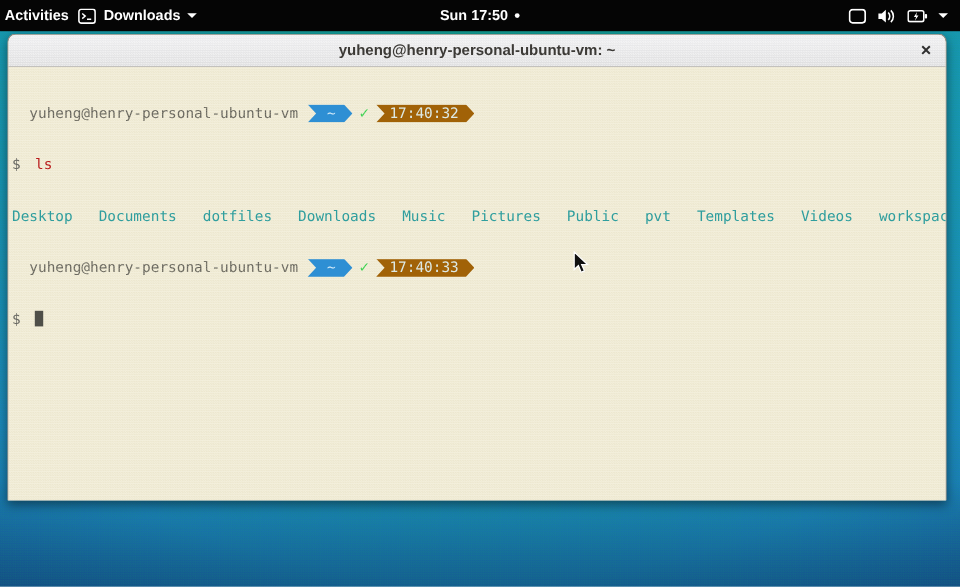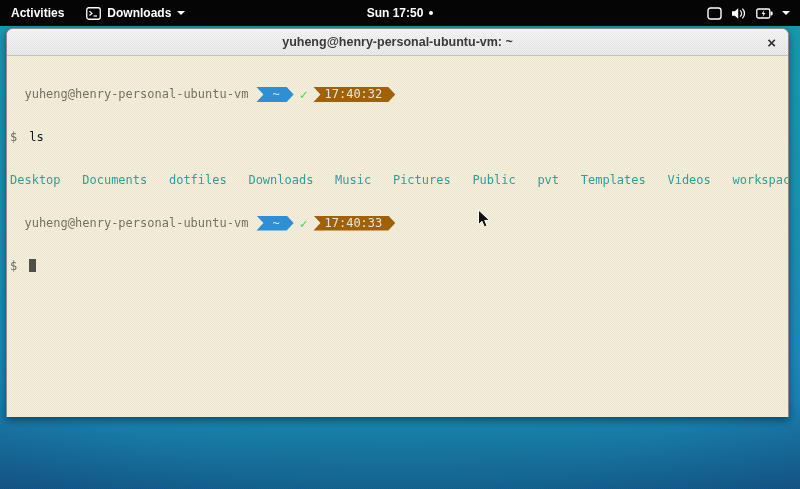--- a/index.html
+++ b/index.html
@@ -18,21 +18,21 @@
     background-image: conic-gradient(rgba(22,160,100,0.14) 90deg, transparent 0 180deg, rgba(22,160,100,0.14) 0 270deg, transparent 0);
     background-size: 2px 2px;
   }
 
   
   .topbar {
     position:absolute; left:0; top:0; width:800px; height:26px;
     background:#050505; color:#fff; display:flex; align-items:center;
     font-size:12px; font-weight:700; z-index:30;
   }
-  .tb-item { display:flex; align-items:center; gap:6px; padding:0 11px; height:26px; cursor:default; }
+  .tb-item { display:flex; align-items:center; gap:6px; padding:0 4px; height:26px; cursor:default; }
   .caret-down { width:0; height:0; border-left:4px solid transparent; border-right:4px solid transparent; border-top:4px solid #fff; display:inline-block; }
   .tb-clock {
     position:absolute; left:0; right:0; top:0; height:26px;
     display:flex; align-items:center; justify-content:center; gap:6px; pointer-events:none;
   }
   .notif-dot { width:4px; height:4px; border-radius:50%; background:#fff; display:inline-block; }
   .tb-right { margin-left:auto; display:flex; align-items:center; gap:9px; padding-right:10px; height:26px; }
 
   
   .window {
@@ -74,21 +74,21 @@
   .prompt-line { display:flex; align-items:stretch; height:15px; }
   .p-user { color:#63625c; line-height:15px; }
   .seg {
     display:flex; align-items:center; line-height:15px; height:15px;
     clip-path:polygon(0 0, calc(100% - 7px) 0, 100% 50%, calc(100% - 7px) 100%, 0 100%, 7px 50%);
   }
   .seg-blue { background:#2e8fd4; color:#cfe8f8; padding:0 14px 0 16px; margin-left:8px; }
   .seg-dark { background:#a16207; color:#dde9e4; padding:0 13px 0 11px; }
   .p-check { color:#2ed34a; font-weight:700; margin:0 6px; line-height:15px; font-size:13px; }
   .dollar { color:#6a6a64; }
-  .cmd { color:#0f172a; margin-left:12px; }
+  .cmd { color:#b91c1c; margin-left:12px; }
   .dirs { color:#2f9e9e; }
   .cursor-block { display:inline-block; width:7px; height:13px; background:#4f4f49; vertical-align:-2px; margin-left:12px; }
 
   
   .pointer { position:absolute; left:477px; top:209px; z-index:40; }
 </style>
 </head>
 <body>
 
 <div class="desktop"></div>

